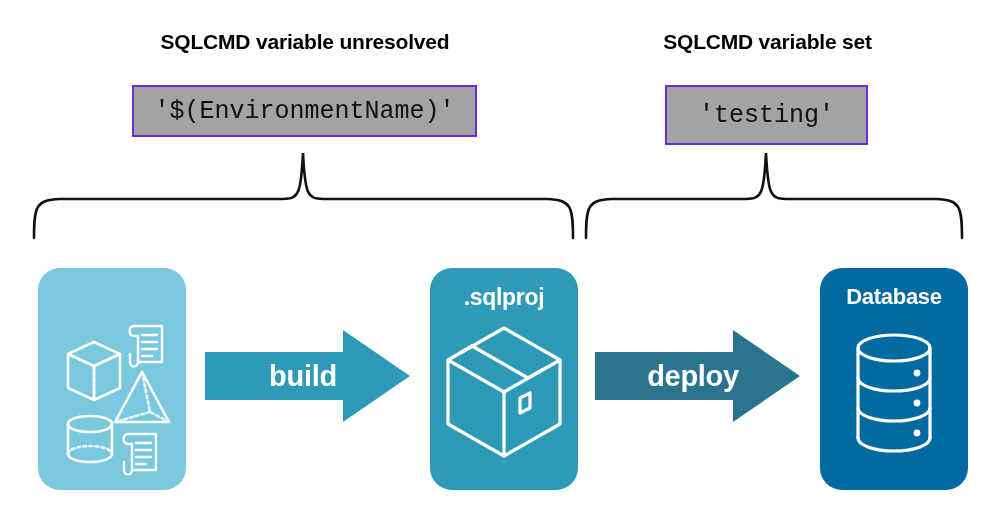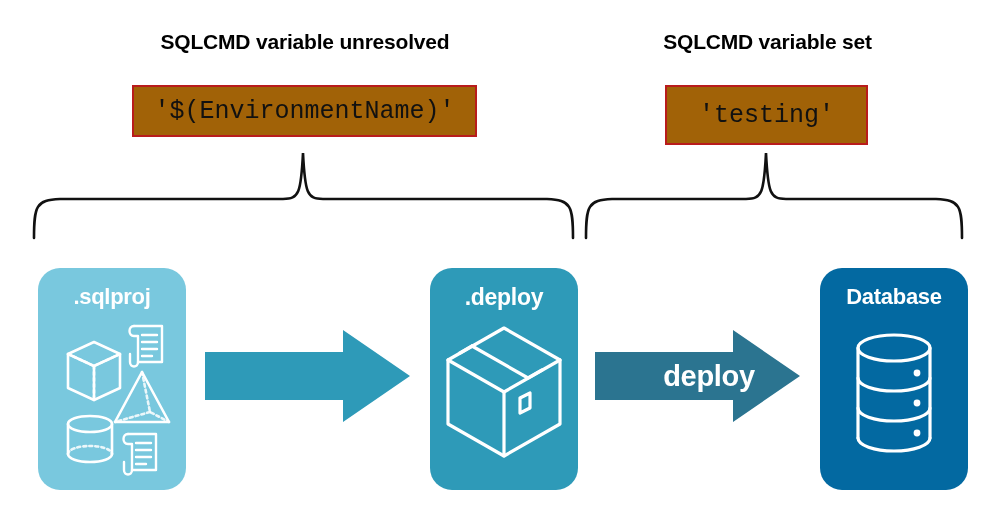--- a/index.html
+++ b/index.html
@@ -34,22 +34,22 @@
     white-space: nowrap;
     text-align: center;
   }
   #title-left  { left: 0px;   top: 30px; width: 610px; }
   #title-right { left: 600px; top: 30px; width: 335px; }
 
   
   .value-box {
     position: absolute;
     box-sizing: border-box;
-    border: 2px solid #b91c1c;
-    background: #a16207;
+    border: 2px solid #6d28d9;
+    background: #a3a3a3;
     display: flex;
     align-items: center;
     justify-content: center;
     font-family: "Liberation Mono", monospace;
     font-size: 25px;
     color: #111111;
     letter-spacing: 0px;
     white-space: nowrap;
   }
   #box-unresolved { left: 132px; top: 85px; width: 345px; height: 52px; }
@@ -120,21 +120,21 @@
     align-items: center;
     justify-content: center;
     font-family: "Liberation Sans", sans-serif;
     font-weight: bold;
     font-size: 29px;
     color: #ffffff;
     letter-spacing: -0.3px;
     pointer-events: none;
   }
   #arrow-build .arrow-text  { padding-left: 18px; }
-  #arrow-deploy .arrow-text { padding-left: 34px; }
+  #arrow-deploy .arrow-text { padding-left: 18px; }
 </style>
 </head>
 <body>
 
 <div class="canvas">
 
   <div class="section-title" id="title-left">SQLCMD variable unresolved</div>
 
   <div class="section-title" id="title-right">SQLCMD variable set</div>
 
@@ -155,21 +155,20 @@
     <path d="M 586 238
              C 586 206, 588 200, 612 199
              L 746 199
              C 762 199, 764 193, 766 153
              C 768 193, 770 199, 786 199
              L 936 199
              C 960 200, 962 206, 962 238" fill="none" stroke="#111111" stroke-width="2.6" stroke-linecap="round"></path>
   </svg>
 
   <div class="stage" id="stage-sqlproj">
-    <div class="stage-label">.sqlproj</div>
     <svg class="stage-art" viewBox="0 0 148 176">
       <g fill="none" stroke="#ffffff" stroke-width="2.6" stroke-linejoin="round" stroke-linecap="round">
 
         <path d="M 30 40 L 56 28 L 82 40 L 82 74 L 56 86 L 30 74 Z"></path>
         <path d="M 30 40 L 56 52 L 82 40"></path>
         <path d="M 56 52 L 56 86"></path>
         <path d="M 30 40 L 56 52 L 82 40" stroke-dasharray="3 3" opacity="0.85"></path>
         <path d="M 56 52 L 56 86" stroke-dasharray="3 3" opacity="0.85"></path>
 
         <path d="M 104 58 L 131 108 L 77 108 Z"></path>
@@ -194,24 +193,25 @@
         <path d="M 90 120 C 84 120, 84 130, 90 130 L 94 130 L 94 156 C 94 162, 86 162, 86 156 L 86 148"></path>
         <path d="M 98 129 L 113 129 M 98 136 L 113 136 M 98 143 L 113 143 M 98 150 L 108 150"></path>
       </g>
     </svg>
   </div>
 
   <div class="arrow" id="arrow-build">
     <svg viewBox="0 0 205 92" width="205" height="92">
       <path d="M 0 22 L 138 22 L 138 0 L 205 46 L 138 92 L 138 70 L 0 70 Z" fill="#2e9ab8"></path>
     </svg>
+    <div class="arrow-text">build</div>
   </div>
 
   <div class="stage" id="stage-dacpac">
-    <div class="stage-label">.deploy</div>
+    <div class="stage-label">.sqlproj</div>
     <svg class="stage-art" viewBox="0 0 148 176">
       <g fill="none" stroke="#ffffff" stroke-width="3.2" stroke-linejoin="round" stroke-linecap="round">
 
         <path d="M 74 14 L 130 46 L 130 110 L 74 142 L 18 110 L 18 46 Z"></path>
 
         <path d="M 18 46 L 74 78 L 130 46"></path>
         <path d="M 74 78 L 74 142"></path>
 
         <path d="M 42 32 L 98 64 L 112 56"></path>
         <path d="M 42 32 L 30 39"></path>

